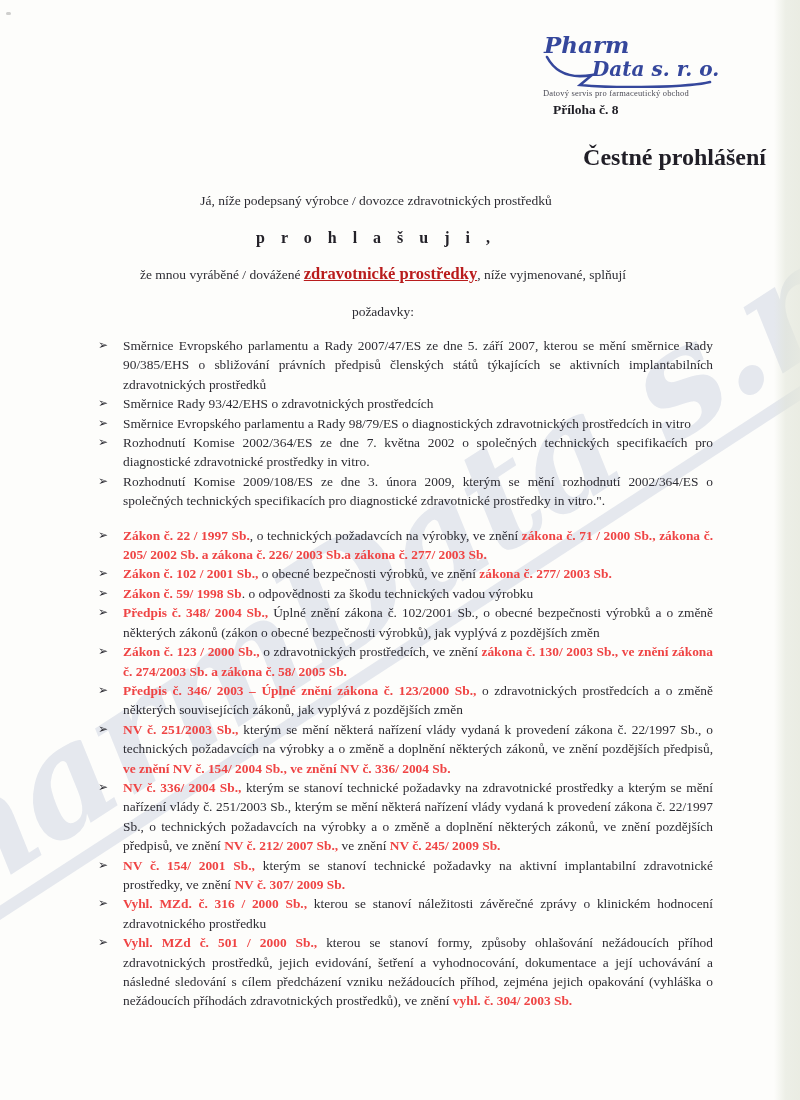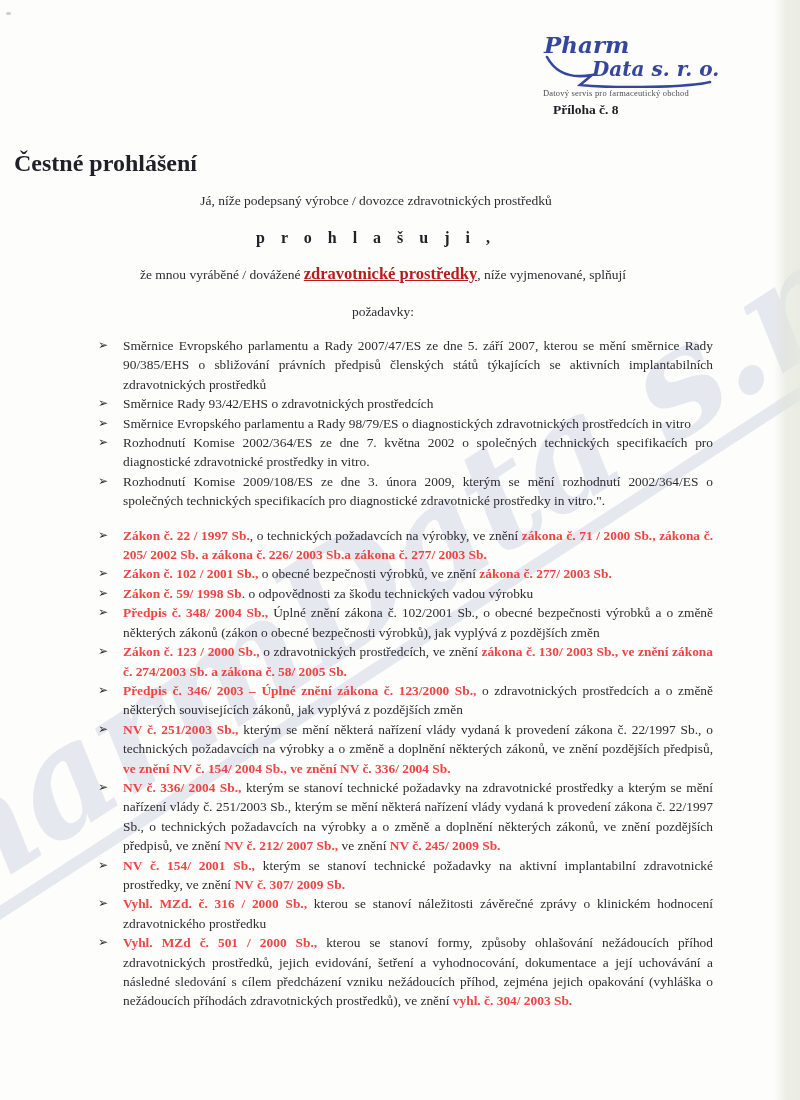--- a/index.html
+++ b/index.html
@@ -31,22 +31,22 @@
   .tagline{
     position:absolute;left:543px;top:88px;width:170px;
     font-size:8.5px;color:#4c4c57;letter-spacing:0.2px;
   }
   .priloha{
     position:absolute;left:553px;top:102px;width:140px;
     text-align:left;font-weight:bold;font-size:13.5px;color:#1e1d24;
   }
   
   .title{
-    position:absolute;left:0;top:136px;width:758px;margin:14px;
-    text-align:left;font-size:24px;font-weight:bold;color:#211f27;
+    position:absolute;left:0;top:136px;width:758px;margin:8px;
+    text-align:right;font-size:24px;font-weight:bold;color:#211f27;
   }
   .intro1{
     position:absolute;left:0;top:193px;width:752px;margin:0;
     text-align:center;font-size:13.5px;
   }
   .declare{
     position:absolute;left:0;top:229px;width:752px;margin:0;
     text-align:center;font-size:16px;font-weight:bold;letter-spacing:6px;color:#242229;
   }
   .intro2{

